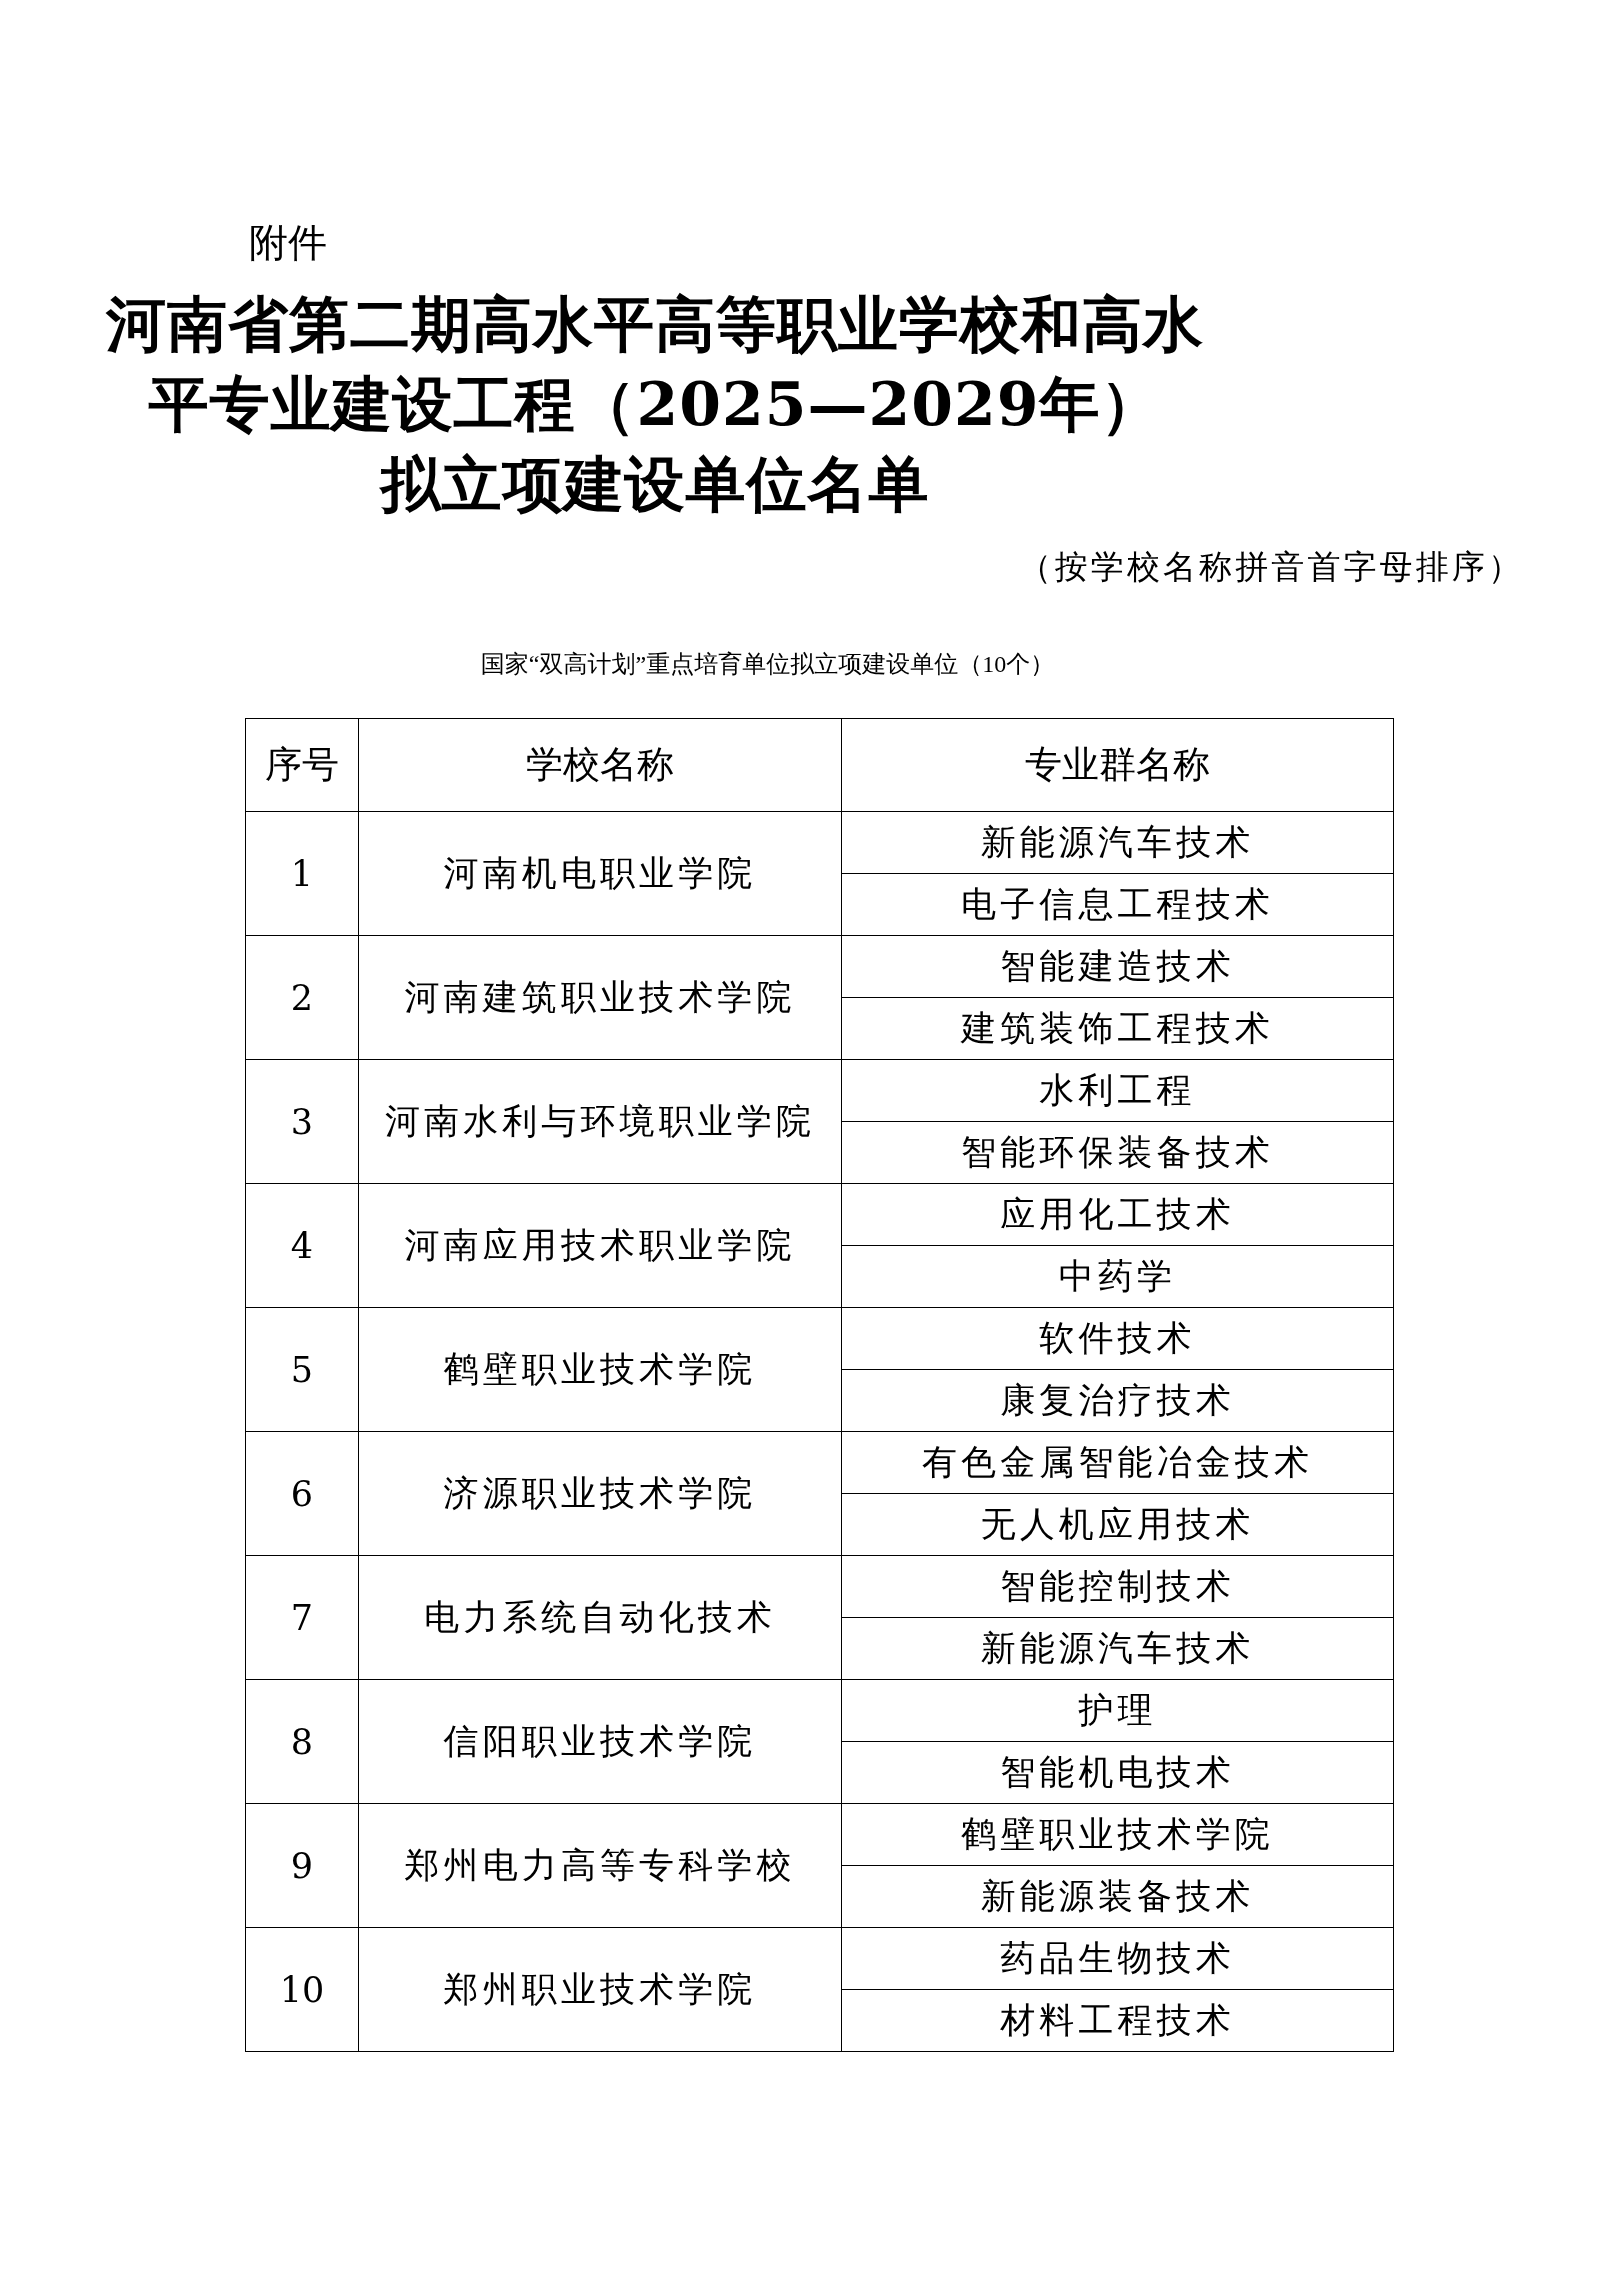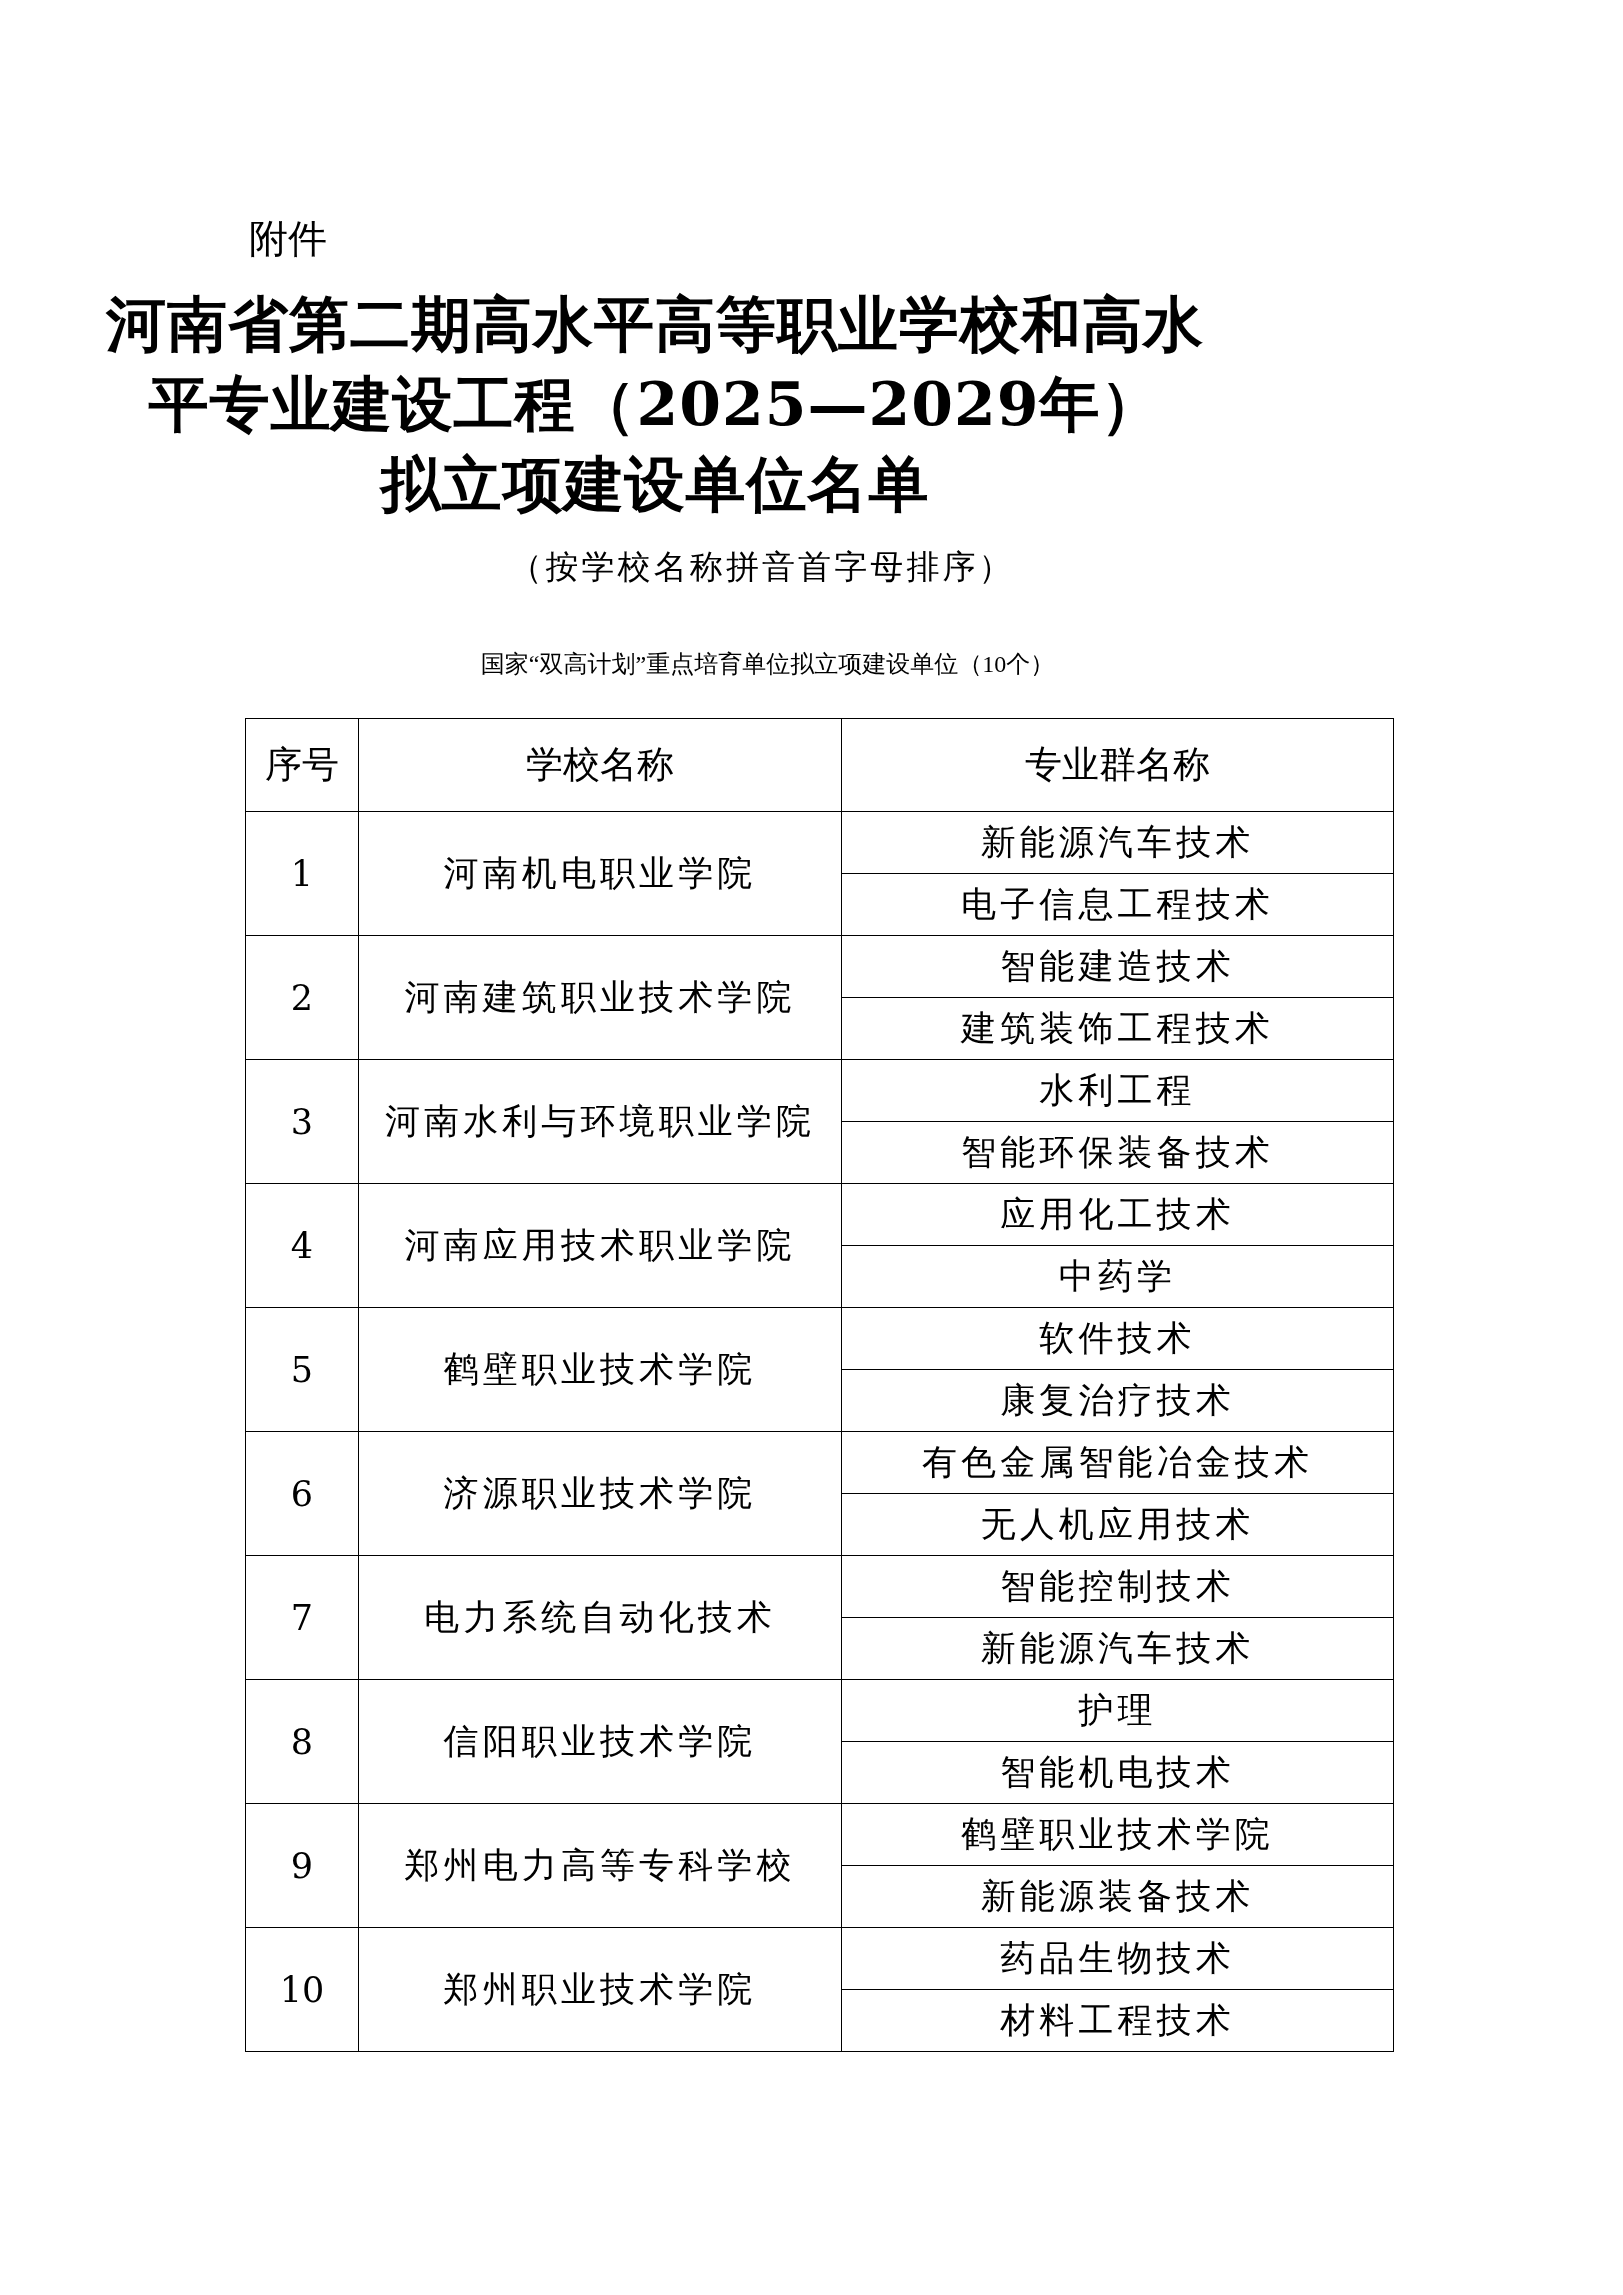--- a/index.html
+++ b/index.html
@@ -1,20 +1,20 @@
 <!DOCTYPE html>
 <html style="font-size:8.2px"><head>
 <meta charset="utf-8">
 <style>
   html,body{margin:0;padding:0;background:#fff;}
   body{width:1623px;height:2295px;position:relative;overflow:hidden;color:#000;}
-  .attach{position:absolute;left:249px;top:217px;font-family:Liberation Mono, monospace;font-size:39px;line-height:51px;}
+  .attach{position:absolute;left:249px;top:217px;font-family:Liberation Serif, serif;font-size:39px;line-height:51px;}
   .title{position:absolute;left:0;width:1310px;text-align:center;font-family:"DejaVu Serif",serif;font-weight:bold;font-size:60px;line-height:77px;letter-spacing:1px;}
   .t1{top:286px;} .t2{top:366px;} .t3{top:446px;}
-  .subtitle{position:absolute;left:8px;width:1508px;top:544px;text-align:center;font-family:"DejaVu Serif",serif;font-size:33px;line-height:46px;letter-spacing:3.1px;}
+  .subtitle{position:absolute;left:16px;width:1508px;top:544px;text-align:right;font-family:"DejaVu Serif",serif;font-size:33px;line-height:46px;letter-spacing:3.1px;}
   .section{position:absolute;left:0;width:1535px;top:639px;text-align:center;font-family:Liberation Serif, serif;font-size:24px;line-height:51px;}
   table{position:absolute;left:245px;top:718px;width:1148px;border-collapse:collapse;table-layout:fixed;}
   td,th{border:1.5px solid #000;text-align:center;vertical-align:middle;padding:0;font-weight:normal;}
   th{height:92px;font-family:"DejaVu Sans",sans-serif;font-size:37px;}
   td{font-family:"DejaVu Serif",serif;font-size:35px;letter-spacing:4.1px;height:61px;}
   col.c1{width:113px;} col.c2{width:483px;} col.c3{width:552px;}
   td.num{letter-spacing:0;}
 </style>
 </head>
 <body>

